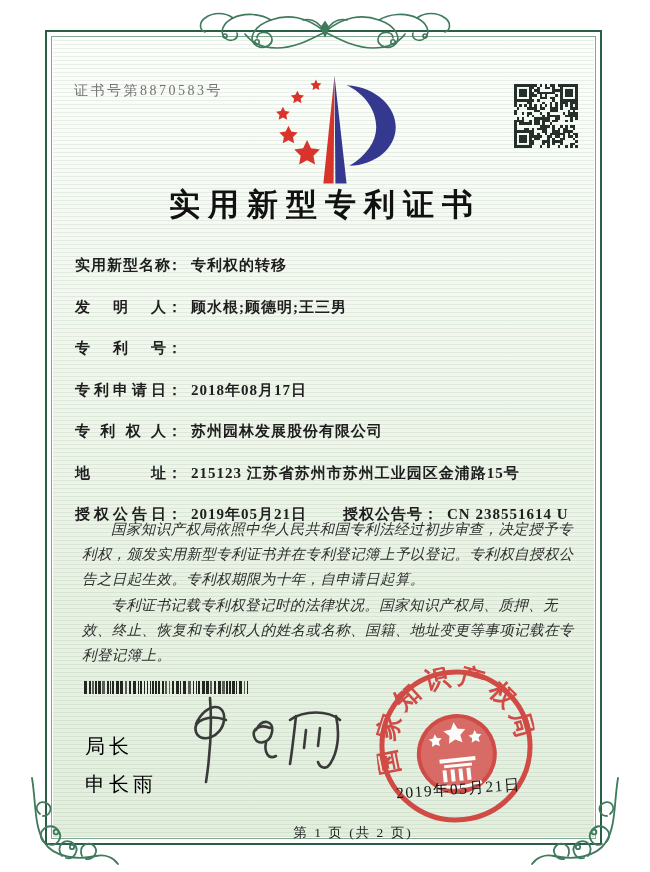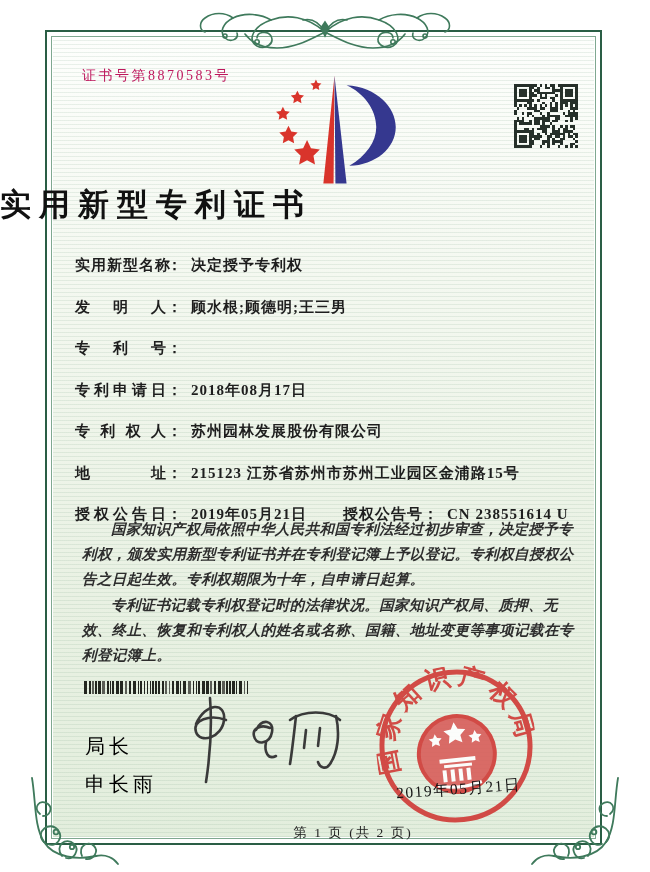--- a/index.html
+++ b/index.html
@@ -24,41 +24,41 @@
   .guilloche{position:absolute;left:53px;top:38px;width:541px;height:799px;
     background:
       repeating-linear-gradient(0deg, rgba(110,155,125,0.14) 0 1px, rgba(255,255,255,0) 1px 4px),
       linear-gradient(180deg,#fdfefc 0%, #f4f8f0 30%, #e9f1e3 70%, #e3eedd 100%);}
   .ornament-top{position:absolute;left:195px;top:6px;}
   .flourish-corner{position:absolute;}
   .flourish-bl{left:22px;top:768px;}
   .flourish-br{left:528px;top:768px;transform:scaleX(-1);}
 
   
-  .cert-no{position:absolute;left:74px;top:67px;font-size:14px;letter-spacing:2.5px;color:#be185d;margin-left:8px;}
+  .cert-no{position:absolute;left:74px;top:82px;font-size:14px;letter-spacing:2.5px;color:#737373;}
   .logo{position:absolute;left:258px;top:74px;}
   .qr{position:absolute;left:514px;top:84px;width:64px;height:64px;
     display:grid;grid-template-columns:repeat(25,1fr);grid-template-rows:repeat(25,1fr);}
   .qr div{background:transparent;}
   .qr div.on{background:#26302a;}
-  .title{position:absolute;left:0;top:184px;width:650px;
+  .title{position:absolute;left:0;top:184px;width:650px;text-align:center;
     font-size:31px;font-weight:700;letter-spacing:8px;color:#111;}
 
   
   .fields{position:absolute;left:75px;top:256px;width:500px;font-size:15px;color:#1e1e1e;font-weight:bold;}
   .field-row{display:flex;align-items:baseline;margin-bottom:22.5px;white-space:nowrap;}
   .field-label{display:inline-block;width:92px;text-align:justify;text-align-last:justify;letter-spacing:1px;}
   .field-colon{margin-right:9px;}
   .field-value{letter-spacing:1px;}
   .field-group2{margin-left:36px;}
   .field-label2{letter-spacing:1px;}
 
   
   .paragraphs{position:absolute;left:82px;top:517px;width:494px;font-size:14.5px;
-    line-height:1.74;color:#2d2d2d;font-style:italic;letter-spacing:0.4px;font-weight:bold;}
+    line-height:1.74;color:#2d2d2d;font-style:italic;letter-spacing:0.4px;}
   .paragraphs p{text-indent:2em;}
 
   
   .barcode{position:absolute;left:84px;top:681px;width:170px;height:13px;
     display:flex;align-items:stretch;}
   .barcode span{display:block;height:100%;}
 
   
   .signer{position:absolute;left:85px;top:727px;font-size:20px;letter-spacing:4px;color:#000000;line-height:1.9;}
   .signature-svg{position:absolute;left:182px;top:690px;}
@@ -773,21 +773,21 @@
       <div></div>
       <div class="on"></div>
     </div>
 
   <div class="title">实用新型专利证书</div>
 
   <div class="fields">
     <div class="field-row">
       <span class="field-label">实用新型名称</span>
         <span class="field-colon">：</span>
-        <span class="field-value">决定授予专利权</span>
+        <span class="field-value">专利权的转移</span>
     </div>
     <div class="field-row">
       <span class="field-label">发明人</span>
         <span class="field-colon">：</span>
         <span class="field-value">顾水根;顾德明;王三男</span>
     </div>
     <div class="field-row">
       <span class="field-label">专利号</span>
         <span class="field-colon">：</span>
     </div>

